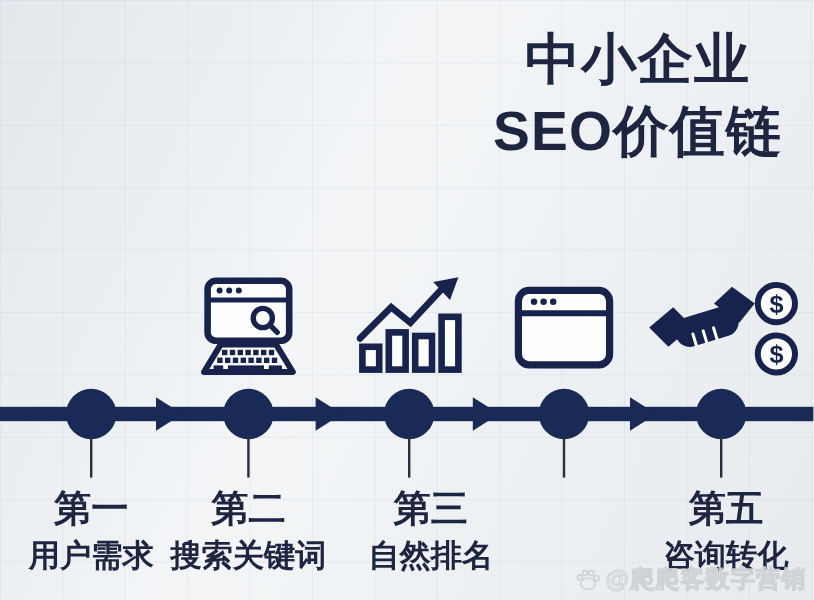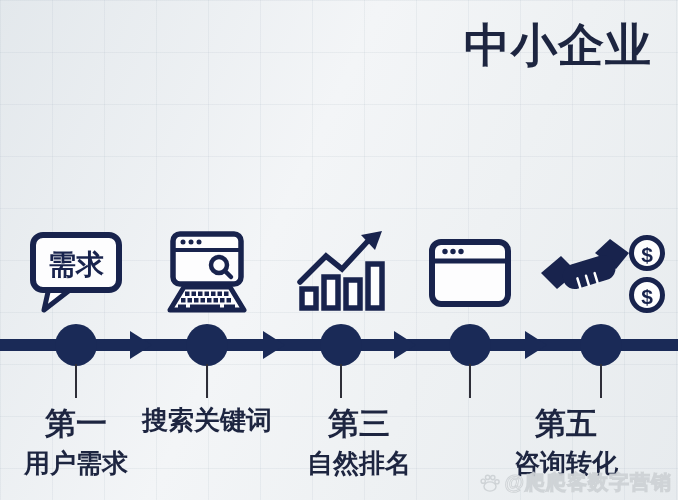--- a/index.html
+++ b/index.html
@@ -15,21 +15,20 @@
     background-size:52px 52px,52px 52px,100% 100%;
   }
   .title{
     position:absolute;top:20px;right:26px;
     text-align:center;
     color:#1d2540;
     font-size:46px;
     font-weight:800;
     line-height:1.3;
     letter-spacing:1px;
-    font-family:Liberation Mono, monospace;
   }
   .timeline-bar{
     position:absolute;left:0;top:339px;
     width:678px;height:12px;
     background:#1a2a57;
   }
   .node-dot{
     position:absolute;top:324px;
     width:42px;height:42px;border-radius:50%;
     background:#1a2a57;
@@ -68,45 +67,39 @@
   svg .white{fill:#fdfdfe;}
   svg text{font-family:"Liberation Sans","DejaVu Sans",sans-serif;}
 </style>
 </head>
 <body>
 
 <div id="canvas">
 
   <div class="title">
     <div>中小企业</div>
+    <div>SEO价值链</div>
   </div>
 
   <div class="timeline-bar"></div>
   <div class="arrow-right" style="left:130px"></div>
   <div class="arrow-right" style="left:263px"></div>
   <div class="arrow-right" style="left:394px"></div>
   <div class="arrow-right" style="left:525px"></div>
   <div class="node-dot" style="left:55px"></div>
   <div class="node-dot" style="left:186px"></div>
   <div class="node-dot" style="left:320px"></div>
   <div class="node-dot" style="left:449px"></div>
   <div class="node-dot" style="left:580px"></div>
   <div class="connector" style="left:75px"></div>
   <div class="connector" style="left:206px"></div>
   <div class="connector" style="left:340px"></div>
   <div class="connector" style="left:469px"></div>
   <div class="connector" style="left:600px"></div>
 
-  <div class="icon-box" style="left:28px;top:228px">
-    <svg width="96" height="92" viewBox="0 0 96 92">
-      <path class="white stroke" d="M22 55 L16 82 L47 58 Z" stroke-width="5" stroke-linejoin="round"></path>
-      <rect class="white stroke" x="5" y="7" width="86" height="55" rx="10" stroke-width="6"></rect>
-      <text x="48" y="36" text-anchor="middle" dominant-baseline="central" font-size="28" font-weight="bold" fill="#18234d">需求</text>
-    </svg>
-  </div>
 
   <div class="icon-box" style="left:159px;top:230px">
     <svg width="96" height="86" viewBox="0 0 96 86">
       <rect class="white stroke" x="14" y="4" width="68" height="50" rx="7" stroke-width="5.5"></rect>
       <line class="stroke" x1="14" y1="20" x2="82" y2="20" stroke-width="4"></line>
       <circle class="fillnavy" cx="24" cy="12" r="2.5"></circle>
       <circle class="fillnavy" cx="32" cy="12" r="2.5"></circle>
       <circle class="fillnavy" cx="40" cy="12" r="2.5"></circle>
       <circle class="stroke" cx="60" cy="35" r="8" stroke-width="4.5"></circle>
       <line class="stroke" x1="66" y1="41" x2="72" y2="47" stroke-width="4.5" stroke-linecap="round"></line>
@@ -170,27 +163,28 @@
       <circle class="white stroke" cx="107" cy="65" r="15.5" stroke-width="5"></circle>
       <text x="107" y="66" text-anchor="middle" dominant-baseline="central" font-size="21" font-weight="bold" fill="#18234d">$</text>
     </svg>
   </div>
 
   <div class="label-box" style="left:76px">
     <div class="label-step">第一</div>
     <div class="label-name">用户需求</div>
   </div>
   <div class="label-box" style="left:207px">
+    <div class="label-step">第二</div>
     <div class="label-name">搜索关键词</div>
   </div>
   <div class="label-box" style="left:359px">
     <div class="label-step">第三</div>
     <div class="label-name">自然排名</div>
   </div>
-  <div class="label-box" style="left:566px">
+  <div class="label-box" style="left:605px">
     <div class="label-step">第五</div>
     <div class="label-name">咨询转化</div>
   </div>
 
   <div class="watermark">
     <svg width="22" height="22" viewBox="0 0 22 22">
       <g fill="none" stroke="rgba(203,207,211,0.9)" stroke-width="1.4">
         <ellipse cx="11" cy="14.5" rx="6" ry="4.6"></ellipse>
         <circle cx="4.2" cy="9.2" r="2.1"></circle>
         <circle cx="8.6" cy="5.4" r="2.1"></circle>

